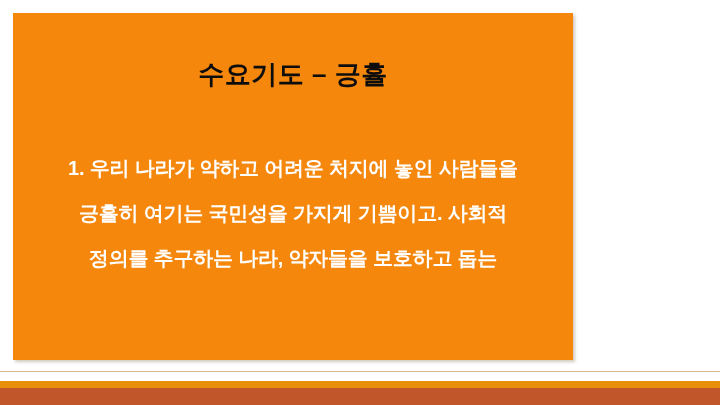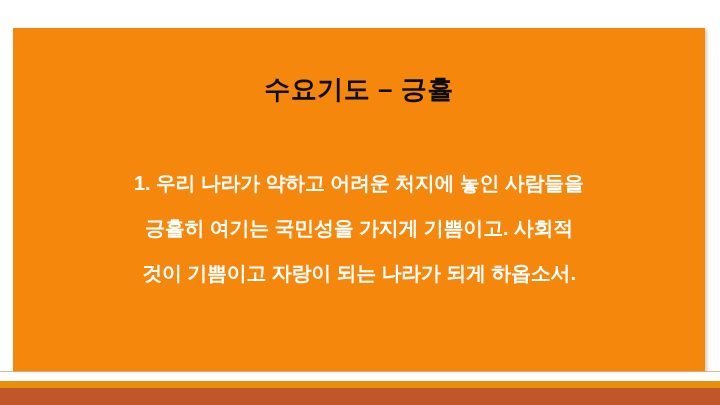--- a/index.html
+++ b/index.html
@@ -18,22 +18,22 @@
   .slide {
     position: absolute;
     inset: 0;
     background: #ffffff;
   }
 
   
   .content-panel {
     position: absolute;
     left: 13px;
-    top: 28px;
-    width: 692px;
+    top: 13px;
+    width: 560px;
     height: 347px;
     background: #F4870C;
     box-shadow: 2px 2px 3px rgba(120, 100, 70, 0.35);
     box-sizing: border-box;
     overflow: hidden;
   }
 
   
   .slide-title {
     position: absolute;
@@ -115,21 +115,21 @@
 
 <div class="slide">
 
   <div class="content-panel">
 
     <div class="slide-title">수요기도 – 긍휼</div>
 
     <div class="body-block">
       <span class="body-line">1. 우리 나라가 약하고 어려운 처지에 놓인 사람들을</span>
       <span class="body-line">긍휼히 여기는 국민성을 가지게 기쁨이고. 사회적</span>
-      <span class="body-line">것이 기쁨이고 자랑이 되는 나라가 되게 하옵소서.</span>
+      <span class="body-line">정의를 추구하는 나라, 약자들을 보호하고 돕는</span>
     </div>
 
   </div>
 
   <div class="footer-bands">
     <div class="band-hairline"></div>
     <div class="band-gap"></div>
     <div class="band-accent"></div>
     <div class="band-base"></div>
   </div>

